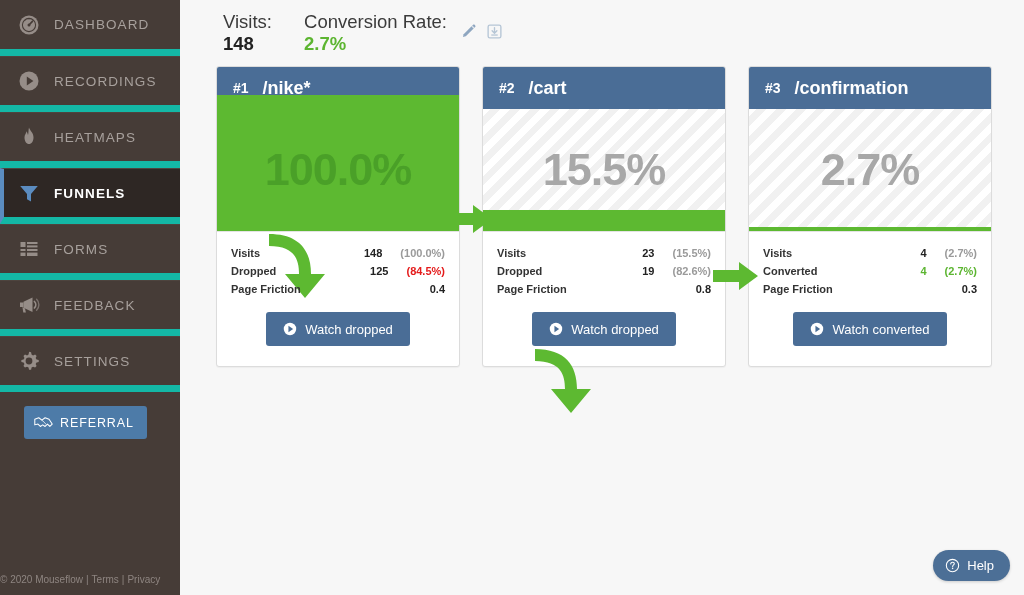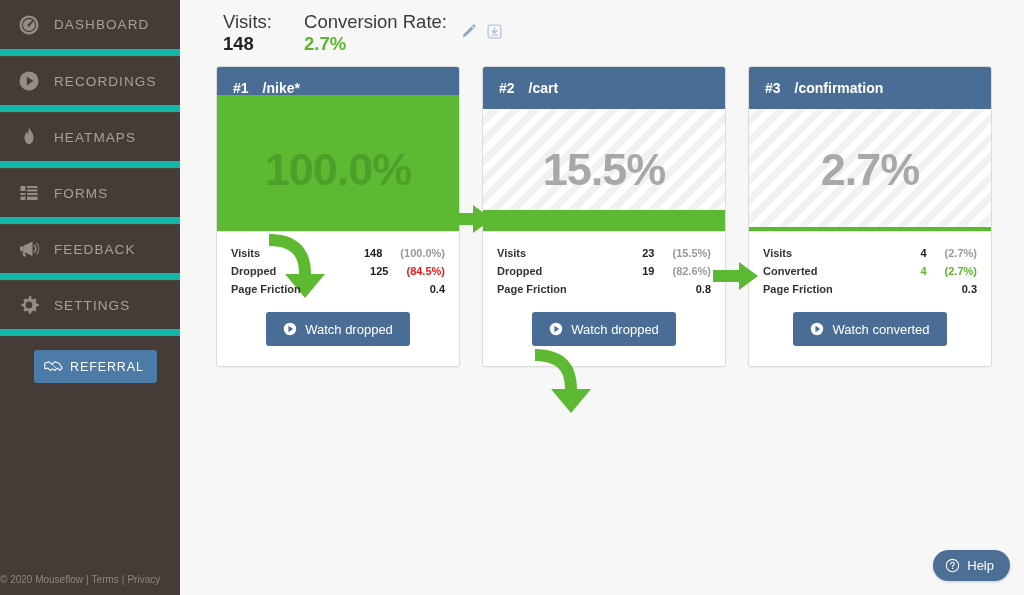--- a/index.html
+++ b/index.html
@@ -41,21 +41,21 @@
   }
   .nav-icon svg { display:block; }
   .nav-label {
     font-size: 13.5px;
     letter-spacing: 1.1px;
     color: #a7a09c;
     font-weight: 400;
   }
   .nav-item.active .nav-label { color: #ffffff; font-weight: 700; }
 
-  .referral-wrap { padding: 14px 0 0 34px; }
+  .referral-wrap { padding: 14px 0 0 24px; }
   .referral-btn {
     background: #4d7ba8;
     color: #fff;
     border: none;
     border-radius: 3px;
     height: 33px;
     padding: 0 13px 0 10px;
     display: inline-flex; align-items: center; gap: 7px;
     font-size: 12.5px; letter-spacing: .9px;
     font-family: inherit;
@@ -108,21 +108,21 @@
   }
   .step-head {
     background: #4a6d96;
     height: 42px;
     display: flex; align-items: center;
     padding-left: 16px;
     gap: 14px;
     border-radius: 2px 2px 0 0;
   }
   .step-num { color: #fff; font-weight: 700; font-size: 14px; }
-  .step-url { color: #fff; font-weight: 700; font-size: 14px; }
+  .step-url { color: #fff; font-weight: 700; font-size: 18px; }
 
   .bar-area {
     height: 123px;
     position: relative;
     overflow: visible;
     background:
       repeating-linear-gradient(-45deg,
         #ffffff 0px, #ffffff 7px,
         #f1f1f1 7px, #f1f1f1 14px);
     border-bottom: 1px solid #e4e4e4;
@@ -208,20 +208,28 @@
           </span>
           <span class="nav-label">RECORDINGS</span>
         </div>
         <div class="nav-item">
           <span class="nav-icon">
             <svg width="24" height="24" viewBox="0 0 24 24">
               <path d="M12 2.5 C13 6 16.5 7.5 16.5 12.4 C16.5 16 14.5 19 12 19 C9.5 19 7.5 16 7.5 12.4 C7.5 9.6 9.2 8.5 9.6 6.2 C10.5 8 10.7 9.2 11 10 C11.6 8 11.3 5.3 12 2.5 Z" fill="#968d88"></path>
             </svg>
           </span>
           <span class="nav-label">HEATMAPS</span>
+        </div>
+        <div class="nav-item active">
+          <span class="nav-icon">
+            <svg width="24" height="24" viewBox="0 0 24 24">
+              <path d="M3.2 5 H20.8 L14 13 V20.5 L10 18.3 V13 Z" fill="#5b8cc0"></path>
+            </svg>
+          </span>
+          <span class="nav-label">FUNNELS</span>
         </div>
         <div class="nav-item">
           <span class="nav-icon">
             <svg width="24" height="24" viewBox="0 0 24 24">
               <rect x="3.5" y="5" width="5" height="5" fill="#968d88"></rect>
               <rect x="10" y="5" width="10.5" height="2" fill="#968d88"></rect>
               <rect x="10" y="8.4" width="10.5" height="2" fill="#968d88"></rect>
               <rect x="3.5" y="12" width="5" height="2" fill="#968d88"></rect>
               <rect x="10" y="12" width="10.5" height="2" fill="#968d88"></rect>
               <rect x="3.5" y="15.6" width="5" height="3.4" fill="#968d88"></rect>

